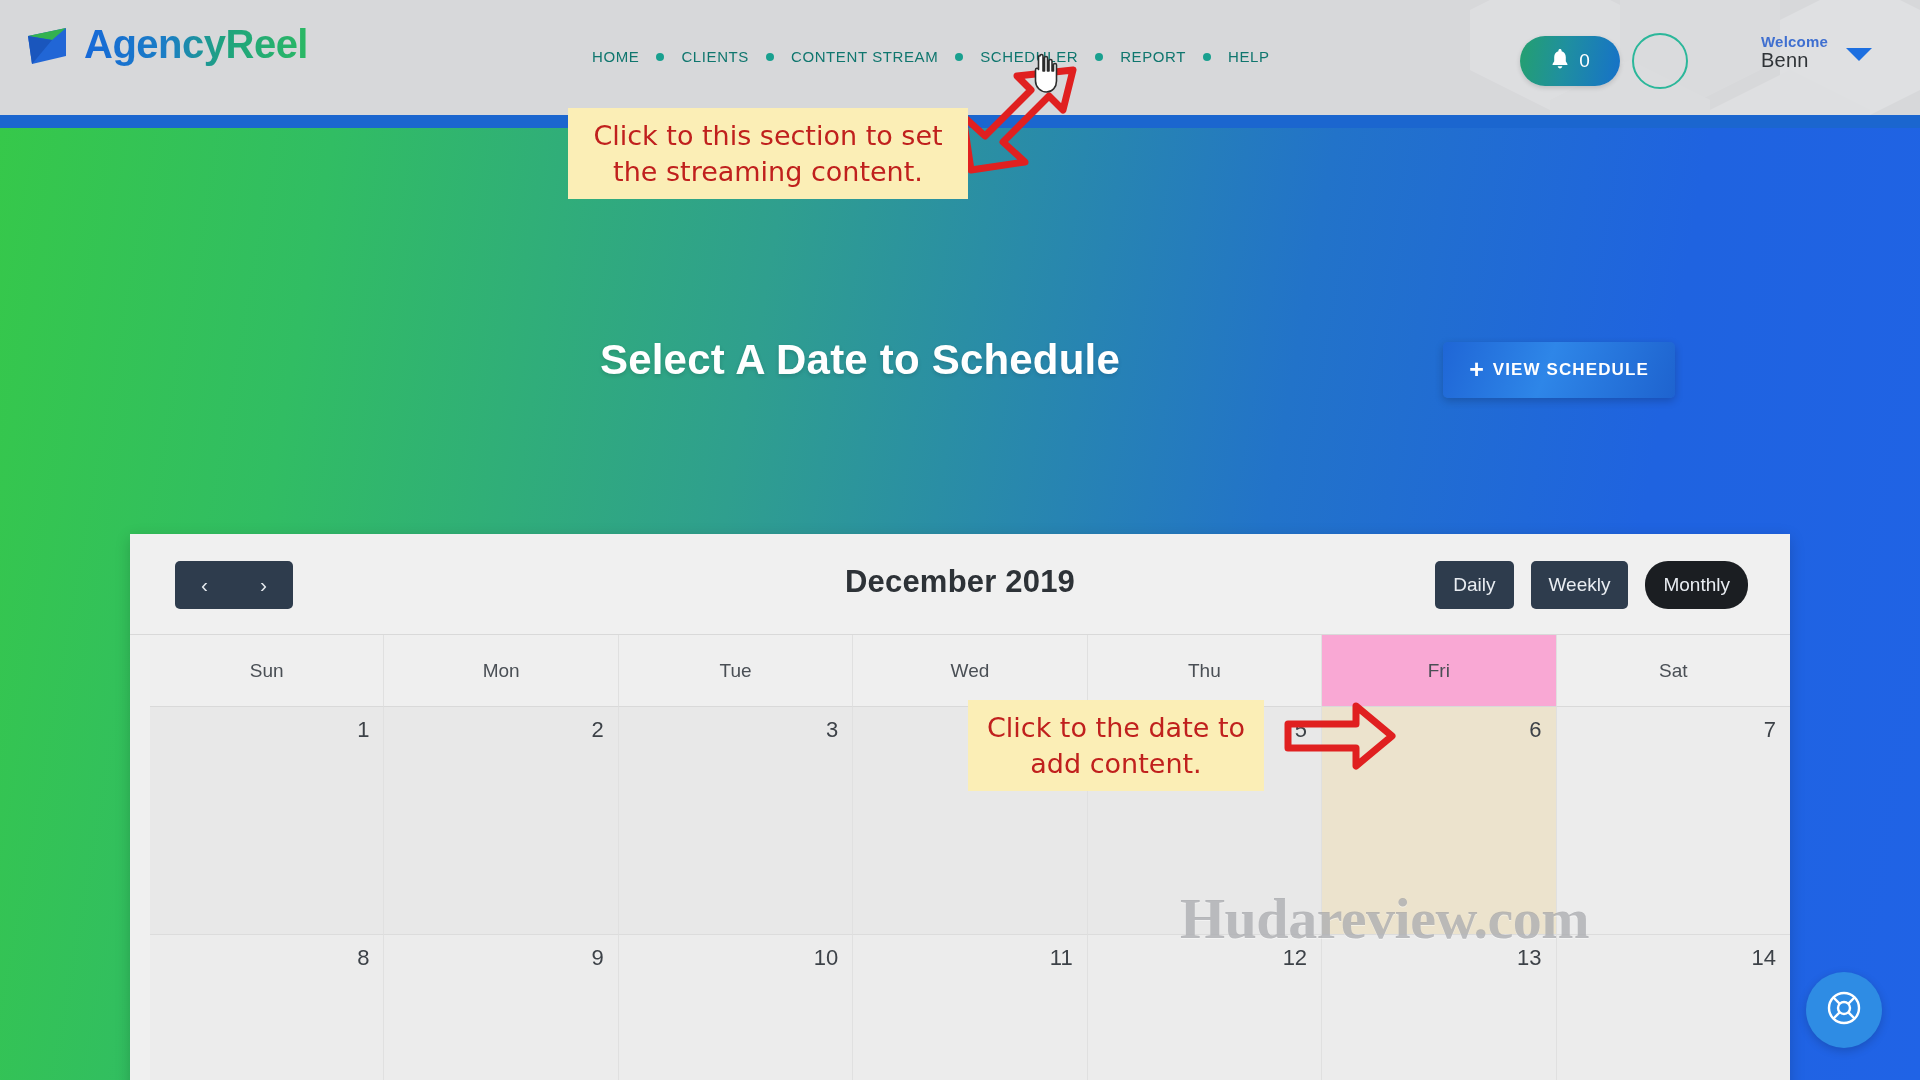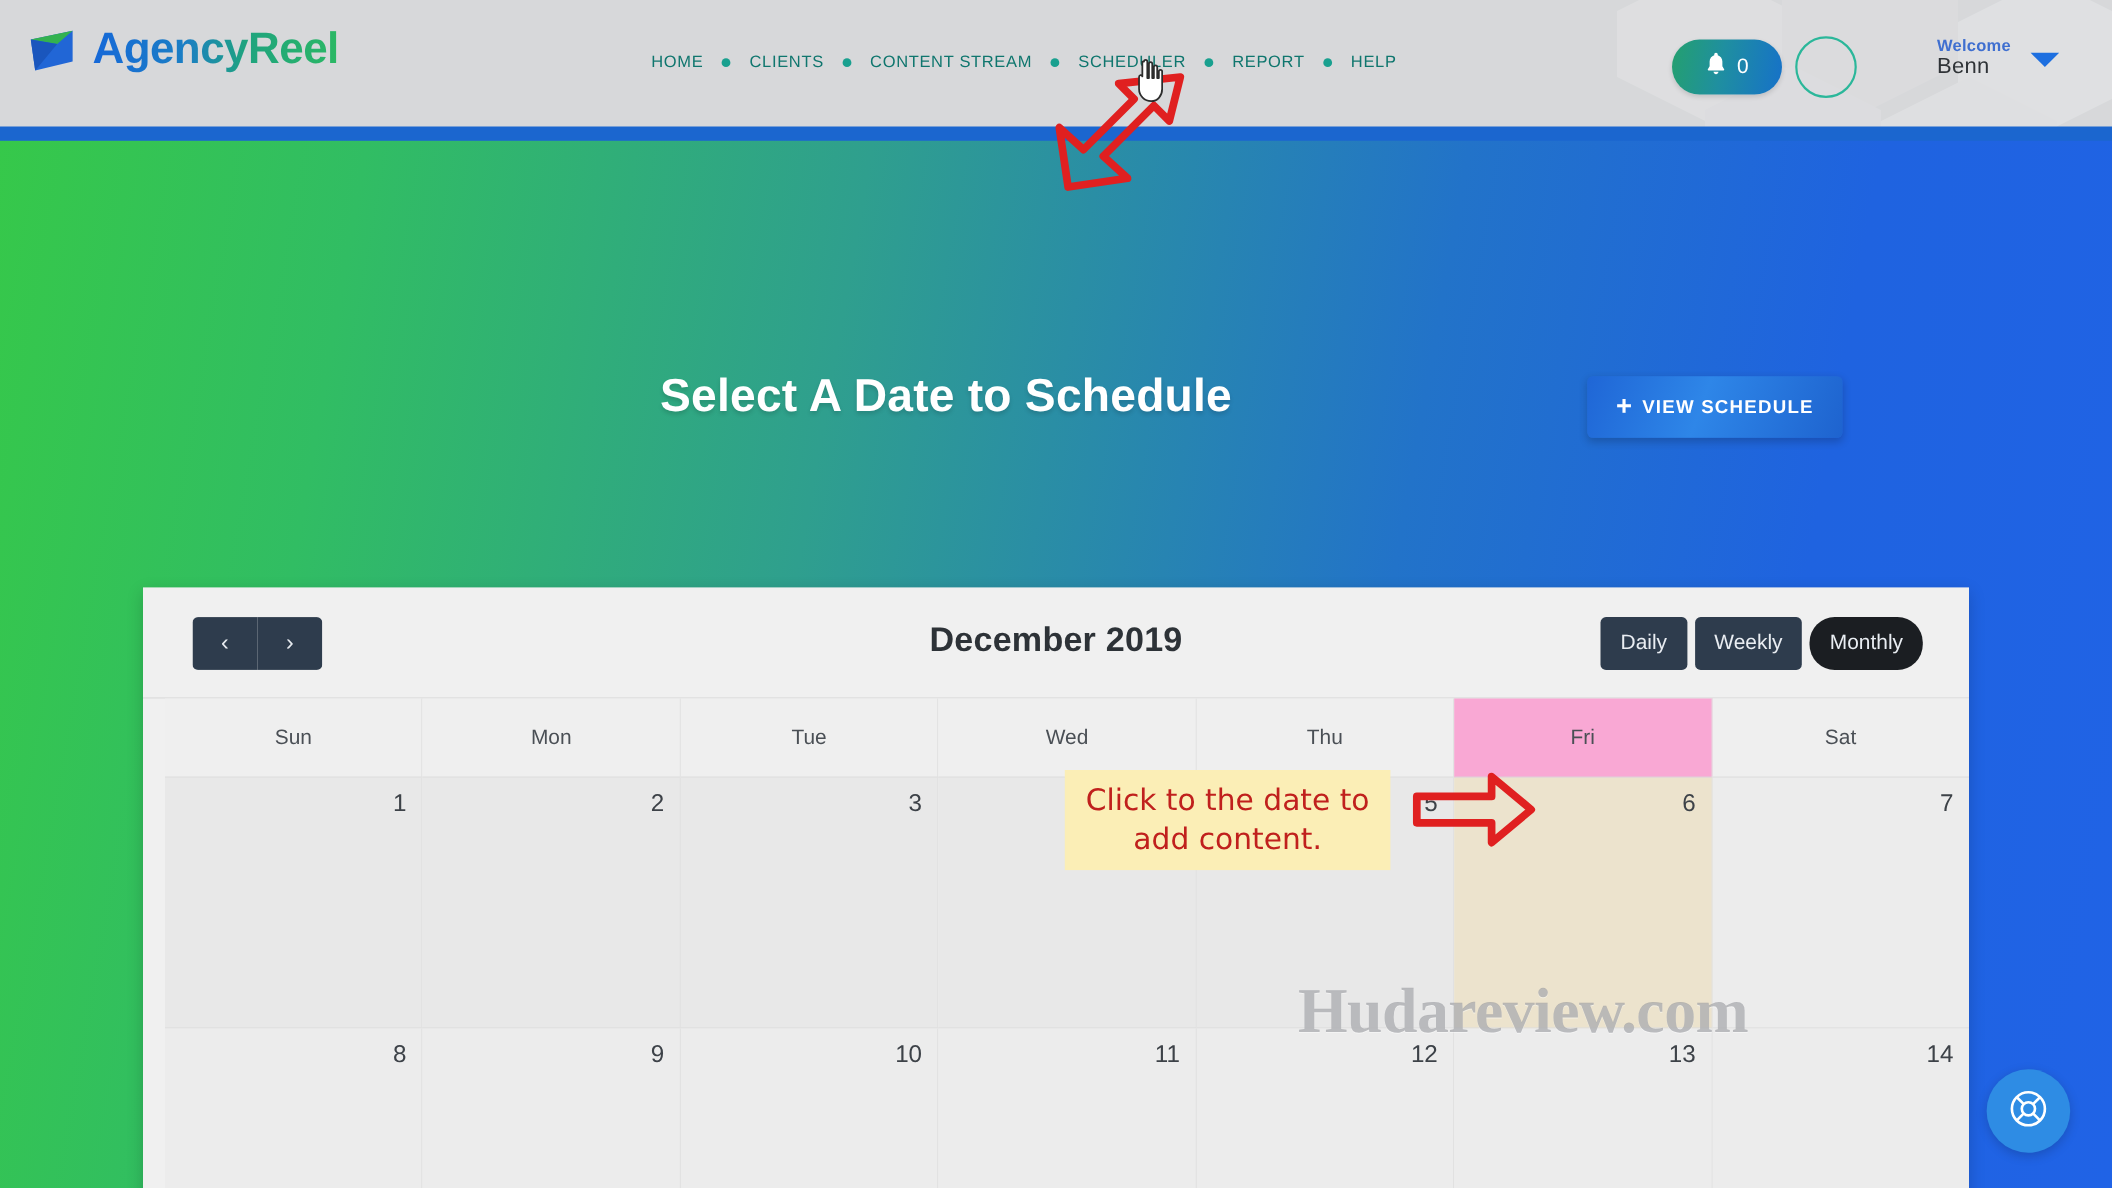--- a/index.html
+++ b/index.html
@@ -121,21 +121,21 @@
     width: 59px; height: 48px; background: #2e3c4d; color: #e6eaef;
     border: none; font-size: 21px; cursor: pointer;
     display: flex; align-items: center; justify-content: center;
   }
   .cal-title {
     position: absolute; left: 0; top: 30px; width: 100%;
     text-align: center; font-size: 31px; font-weight: bold; color: #2d3237;
     letter-spacing: .2px;
   }
   .view-toggle {
-    position: absolute; right: 42px; top: 27px; display: flex; gap: 7px;
+    position: absolute; right: 42px; top: 27px; display: flex; gap: 17px;
   }
   .view-btn {
     height: 48px; padding: 0 18px; border: none; border-radius: 5px;
     background: #2e3c4d; color: #e9edf2; font-size: 19px; cursor: pointer;
   }
   .view-btn.active { background: #1b1e22; border-radius: 23px; }
 
   .cal-grid { width: 100%; border-top: 1px solid #d9d9d9; }
   .cal-row { display: flex; width: 100%; padding-left: 20px; }
   .cal-head-cell {
@@ -357,20 +357,21 @@
   <div class="watermark">Hudareview.com</div>
 
   <svg class="arrow-svg" style="left:955px; top:62px; width:130px; height:118px;" viewBox="0 0 130 118">
     <path d="M118 8 L62 14 L76 28 L30 74 L8 54 L16 108 L70 100 L48 80 L94 34 L108 48 Z" fill="#ffffff" fill-opacity="0" stroke="#e02020" stroke-width="7" stroke-linejoin="round"></path>
   </svg>
 
   <svg class="cursor-ico" style="left:1028px; top:52px; width:34px; height:42px;" viewBox="0 0 34 42">
     <path d="M12 4c0-2 3-2 3 0v15h1.5V6c0-2 3-2 3 0v13H21V9c0-2 3-2 3 0v10h1.5v-6c0-2 3-2 3 0v16c0 6-4 11-10 11s-11-5-11-11V18c0-2 2.5-2.5 3-.5V4z" fill="#ffffff" stroke="#2c2c2c" stroke-width="1.6" stroke-linejoin="round"></path>
   </svg>
 
+  <div class="anno anno-1">Click to this section to set the streaming content.</div>
 
   <div class="anno anno-2">Click to the date to add content.</div>
 
   <svg class="arrow-svg" style="left:1282px; top:700px; width:116px; height:72px;" viewBox="0 0 116 72">
     <path d="M6 24 L74 24 L74 6 L110 36 L74 66 L74 48 L6 48 Z" fill="none" stroke="#e02020" stroke-width="7" stroke-linejoin="round"></path>
   </svg>
 
 </div>
 
 </body></html>

